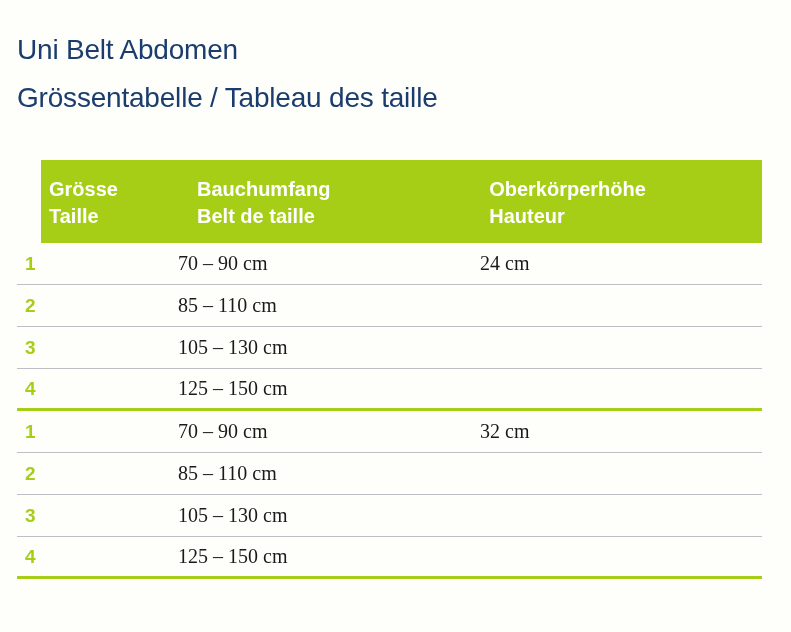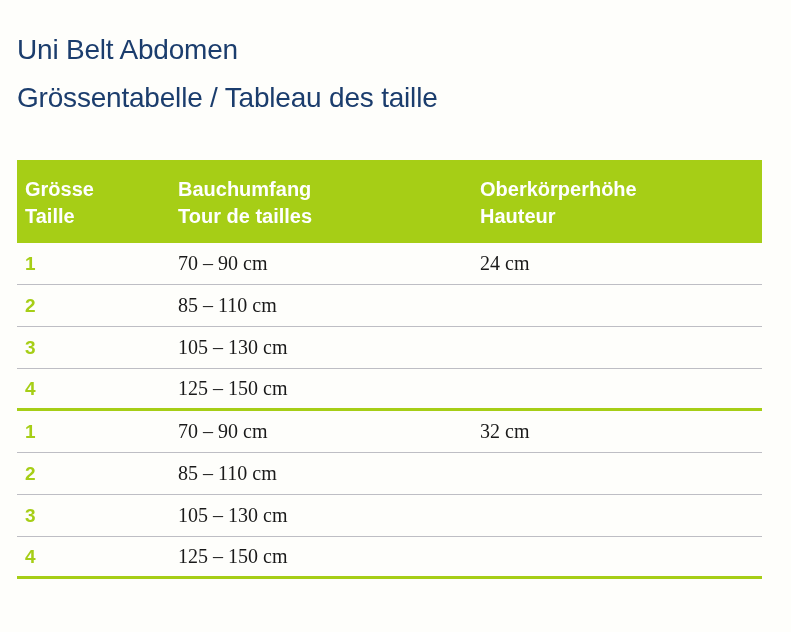--- a/index.html
+++ b/index.html
@@ -44,20 +44,21 @@
     width: 745px;
   }
 
   .header-row {
     background: #a6ce16;
     height: 83px;
     box-sizing: border-box;
     padding: 16px 0 0 0;
     display: flex;
     align-items: flex-start;
+    margin-left: 24px;
   }
   .header-cell {
     color: #ffffff;
     font-weight: bold;
     font-size: 20px;
     line-height: 27px;
     white-space: pre-line;
   }
 
   .col-1 { width: 161px; padding-left: 8px; box-sizing: border-box; }
@@ -94,21 +95,21 @@
     <div class="title-line">Uni Belt Abdomen</div>
     <div class="title-line">Grössentabelle / Tableau des taille</div>
   </div>
 
   <div class="table">
 
     <div class="header-row">
       <div class="header-cell col-1">Grösse
 Taille</div>
       <div class="header-cell col-2">Bauchumfang
-Tour de tailles</div>
+Belt de taille</div>
       <div class="header-cell col-3">Oberkörperhöhe
 Hauteur</div>
     </div>
 
     <div>
 
       <div class="data-row">
         <div class="size-cell col-1">1</div>
         <div class="value-cell col-2">70 – 90 cm</div>
         <div class="value-cell col-3">24 cm</div>

